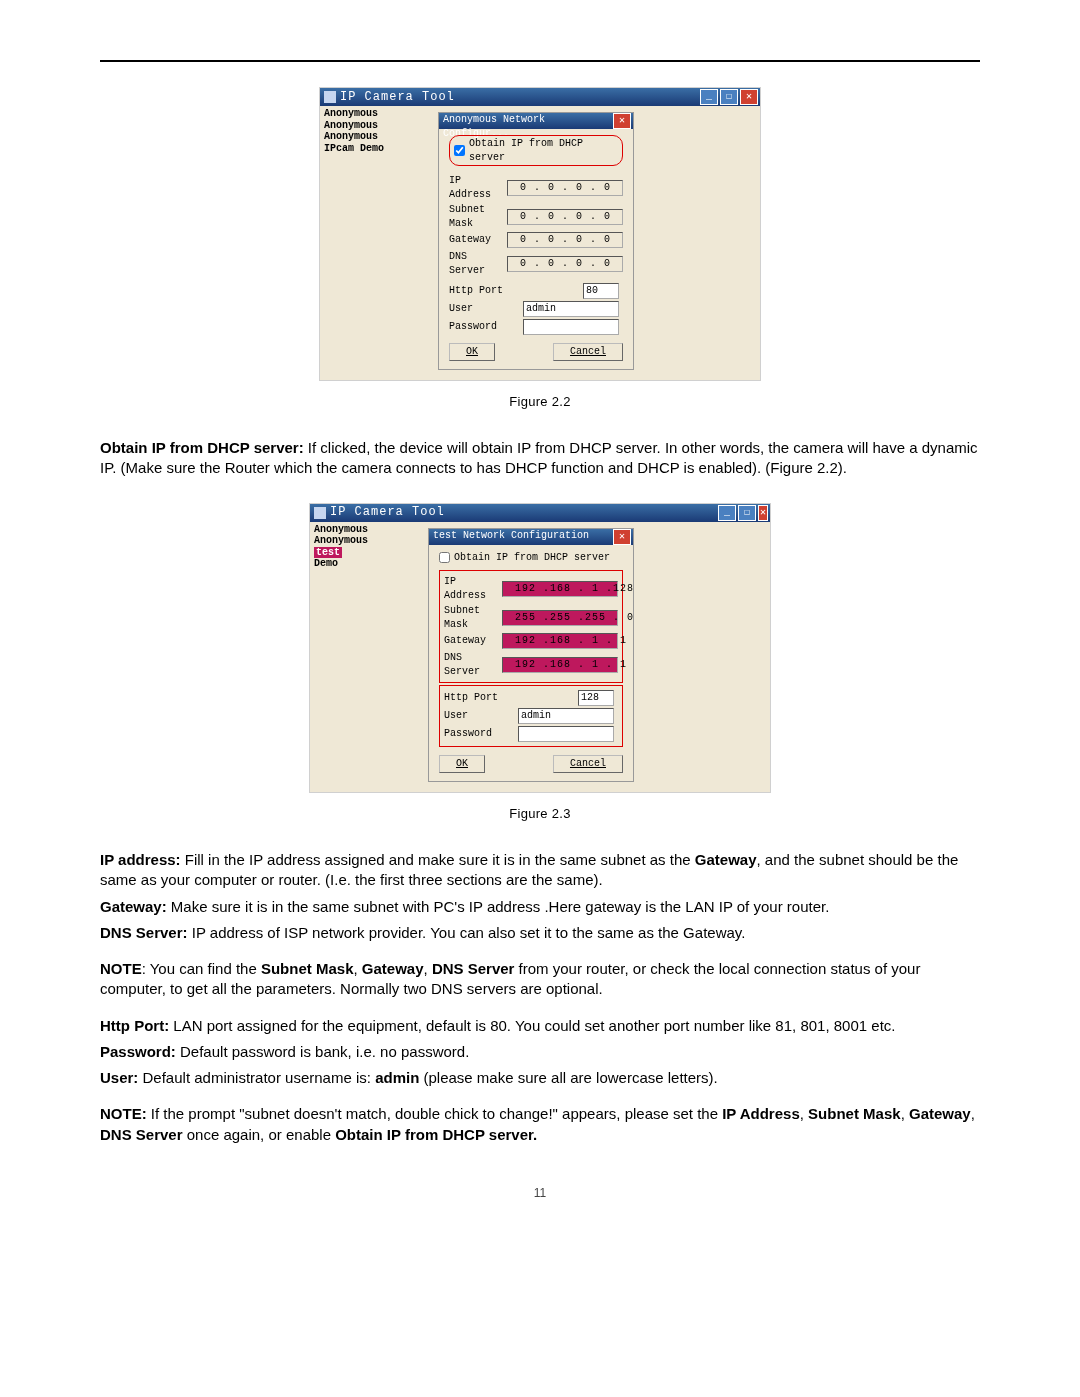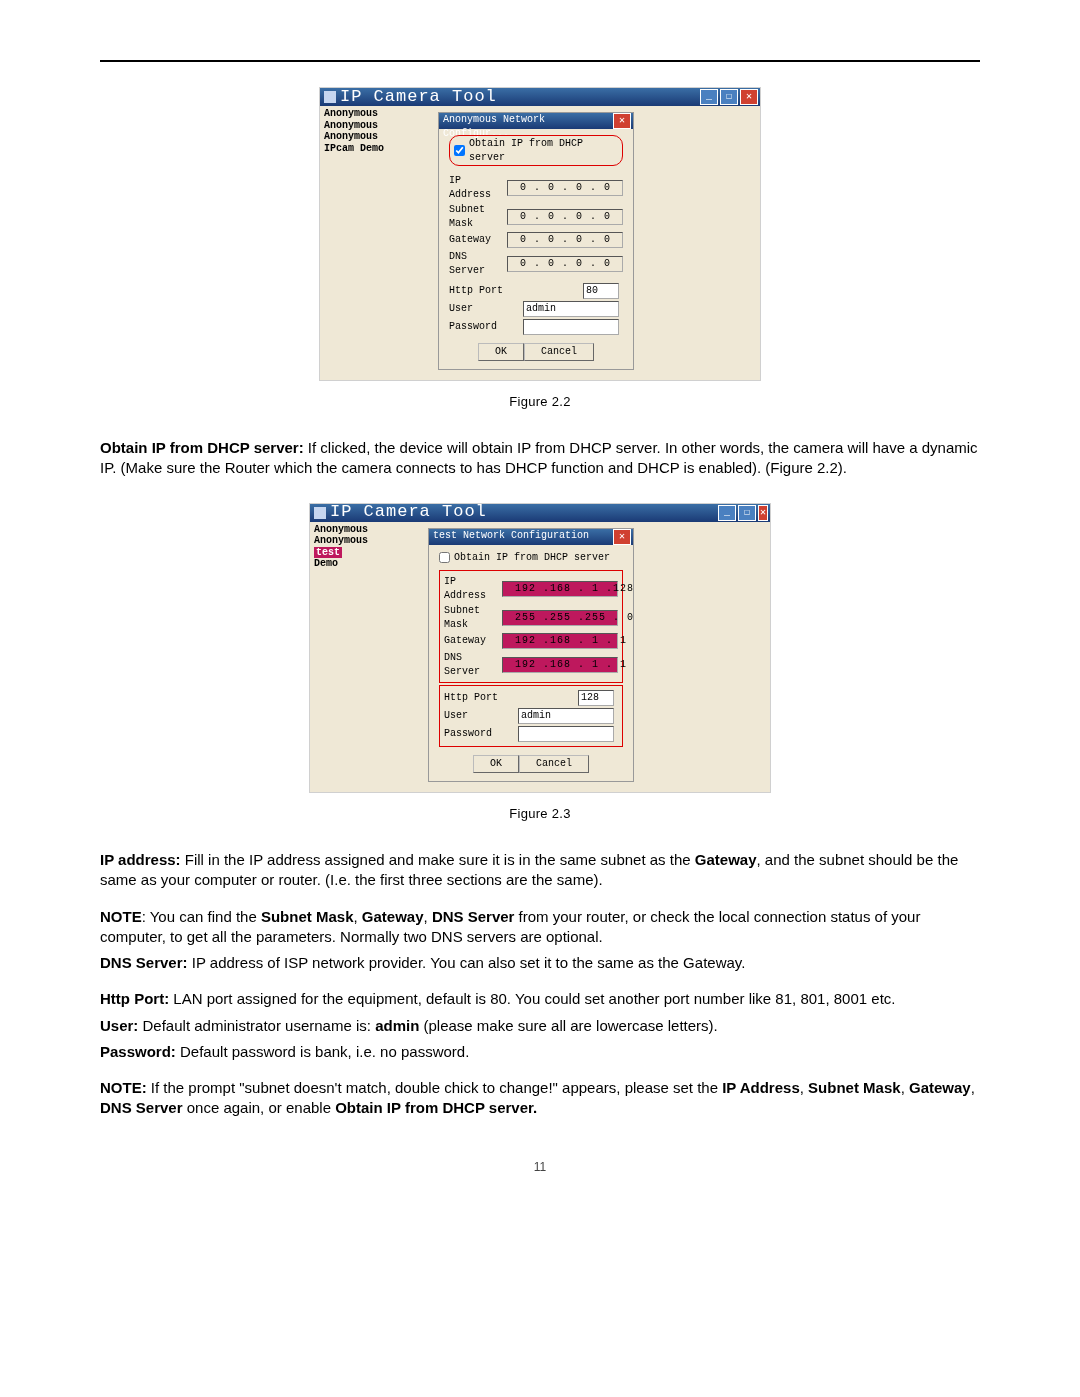--- a/index.html
+++ b/index.html
@@ -34,21 +34,21 @@
     height: 18px;
     background: linear-gradient(#3a6ea5, #1a3a75);
     display: flex;
     align-items: center;
     color: #fff;
     padding: 0 2px 0 4px;
   }
   .titlebar .t-icon {
     width: 12px; height: 12px; background: #c6d6f0; margin-right: 4px;
   }
-  .titlebar .t-text { flex: 1; font-size: 17px; letter-spacing: 1px; }
+  .titlebar .t-text { flex: 1; font-size: 12px; letter-spacing: 1px; }
   .titlebar .t-buttons { display: flex; gap: 2px; }
   .t-btn {
     width: 16px; height: 14px;
     display: flex; align-items: center; justify-content: center;
     font-size: 10px; font-weight: bold;
     border: 1px solid #fff;
     background: #4a80c0;
     color: #fff;
   }
   .t-btn.close { background: #d04030; }
@@ -113,21 +113,21 @@
   .txt-box {
     border: 1px inset #aaa;
     background: #fff;
     width: 90px;
     height: 14px;
     font-size: 10px;
     padding: 0 2px;
   }
   .txt-box.short { width: 30px; margin-left: 60px; }
   .btn-row {
-    display: flex; justify-content: center; margin-top: 8px;
+    display: flex; justify-content: space-between; margin-top: 8px; text-decoration: underline;
   }
   .wbtn {
     border: 1px outset #bbb;
     background: #efe8d6;
     font-size: 10px;
     padding: 1px 16px;
   }
   .red-frame {
     border: 1.5px solid #d00;
     padding: 2px 4px;
@@ -295,36 +295,39 @@
           </div>
         </div>
       </div>
     </div>
   </div>
   <div class="figcap">Figure 2.3</div>
 
   <p class="para">
     <b>IP address:</b><span> Fill in the IP address assigned and make sure it is in the same subnet as the </span><b>Gateway</b><span>, and the subnet should be the same as your computer or router. (I.e. the first three sections are the same).</span>
   </p>
+  <p class="para">
+    <b>Gateway:</b><span> Make sure it is in the same subnet with PC's IP address .Here gateway is the LAN IP of your router.</span>
+  </p>
+  <p class="para">
+    <b>DNS Server:</b><span> IP address of ISP network provider. You can also set it to the same as the Gateway.</span>
+  </p>
+
   <p class="para gap-md">
     <b>NOTE</b><span>: You can find the </span><b>Subnet Mask</b>, <b>Gateway</b>, <b>DNS Server</b><span> from your router, or check the local connection status of your computer, to get all the parameters. Normally two DNS servers are optional.</span>
   </p>
 
-  <p class="para">
-    <b>DNS Server:</b><span> IP address of ISP network provider. You can also set it to the same as the Gateway.</span>
-  </p>
-
   <p class="para gap-md">
     <b>Http Port:</b><span> LAN port assigned for the equipment, default is 80. You could set another port number like 81, 801, 8001 etc.</span>
   </p>
   <p class="para">
+    <b>Password:</b><span> Default password is bank, i.e. no password.</span>
+  </p>
+  <p class="para">
     <b>User:</b><span> Default administrator username is: </span><b>admin</b><span> (please make sure all are lowercase letters).</span>
-  </p>
-  <p class="para">
-    <b>Password:</b><span> Default password is bank, i.e. no password.</span>
   </p>
 
   <p class="para gap-md">
     <b>NOTE:</b><span> If the prompt "subnet doesn't match, double chick to change!" appears, please set the </span><b>IP Address</b>, <b>Subnet Mask</b>, <b>Gateway</b>, <b>DNS Server</b><span> once again, or enable </span><b>Obtain IP from DHCP server.</b>
   </p>
 
   <div class="page-num">11</div>
 </div>
 
 </body></html>

